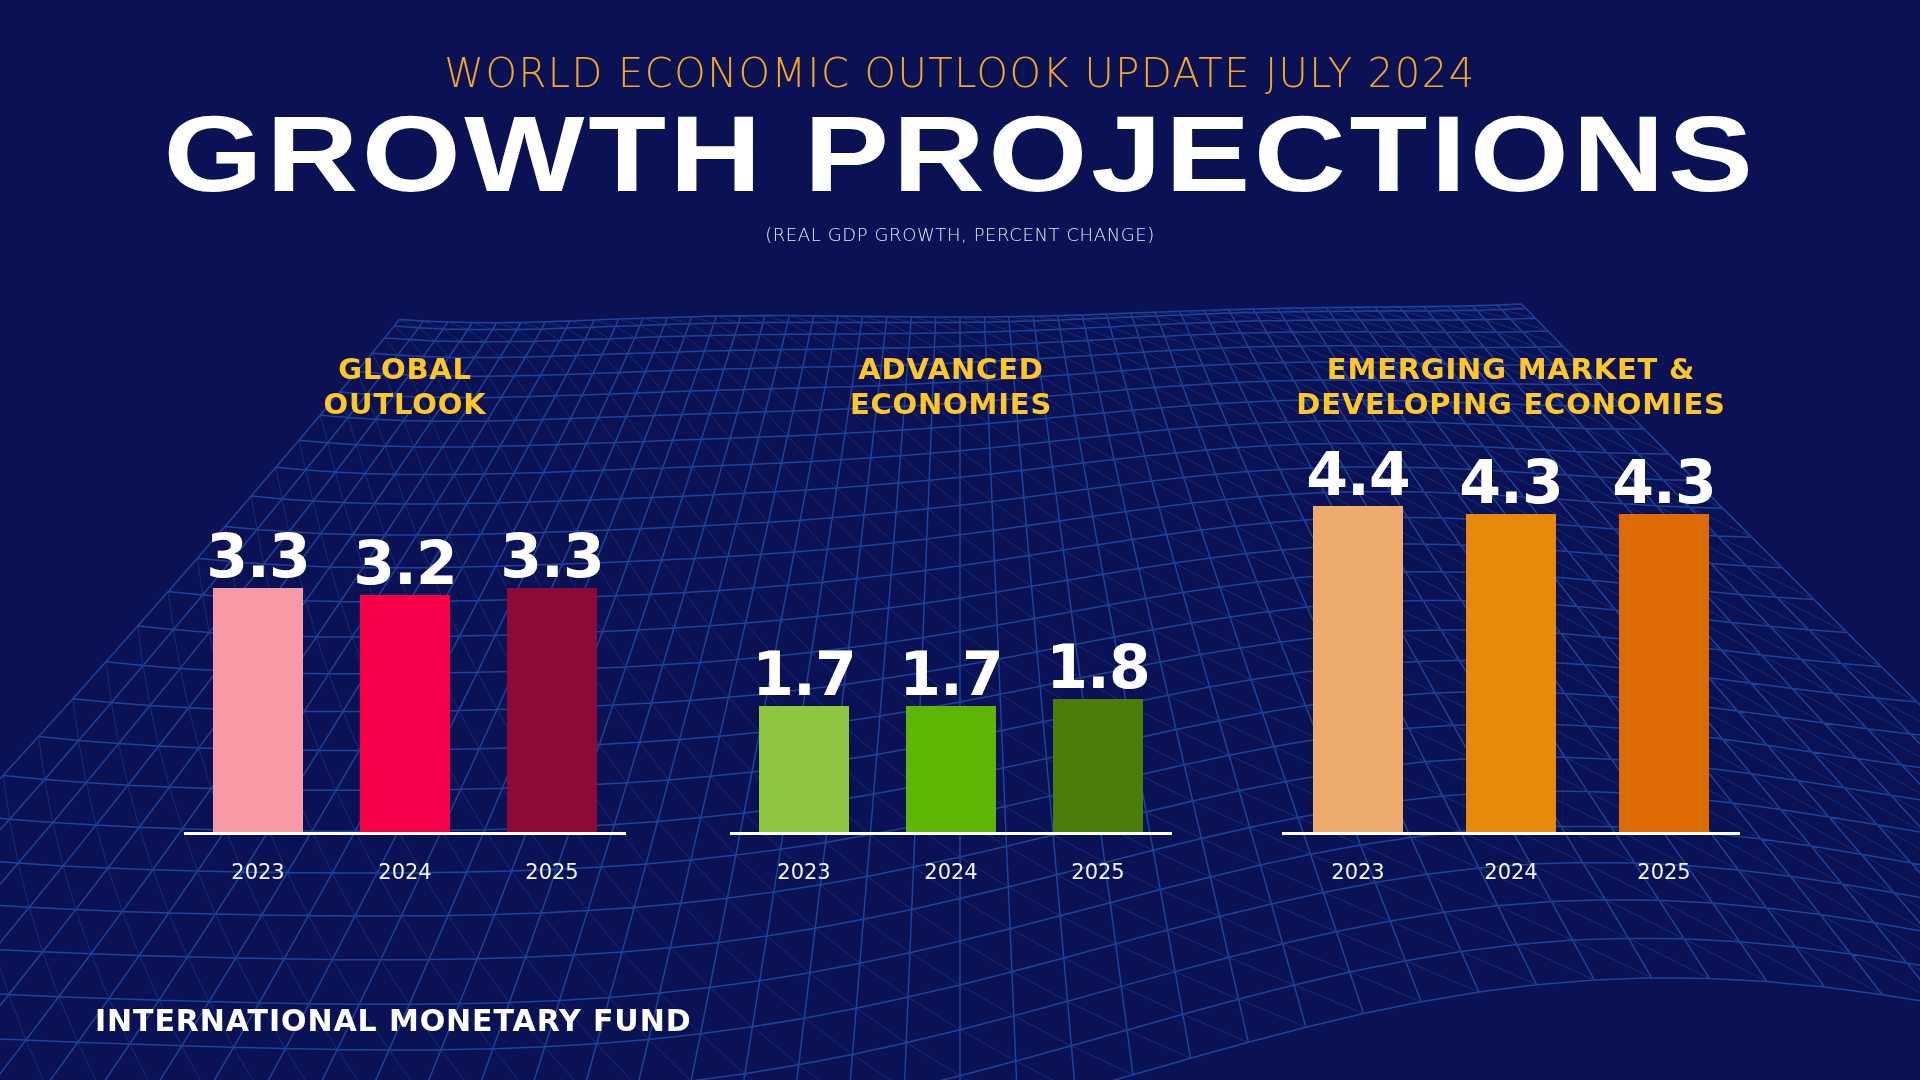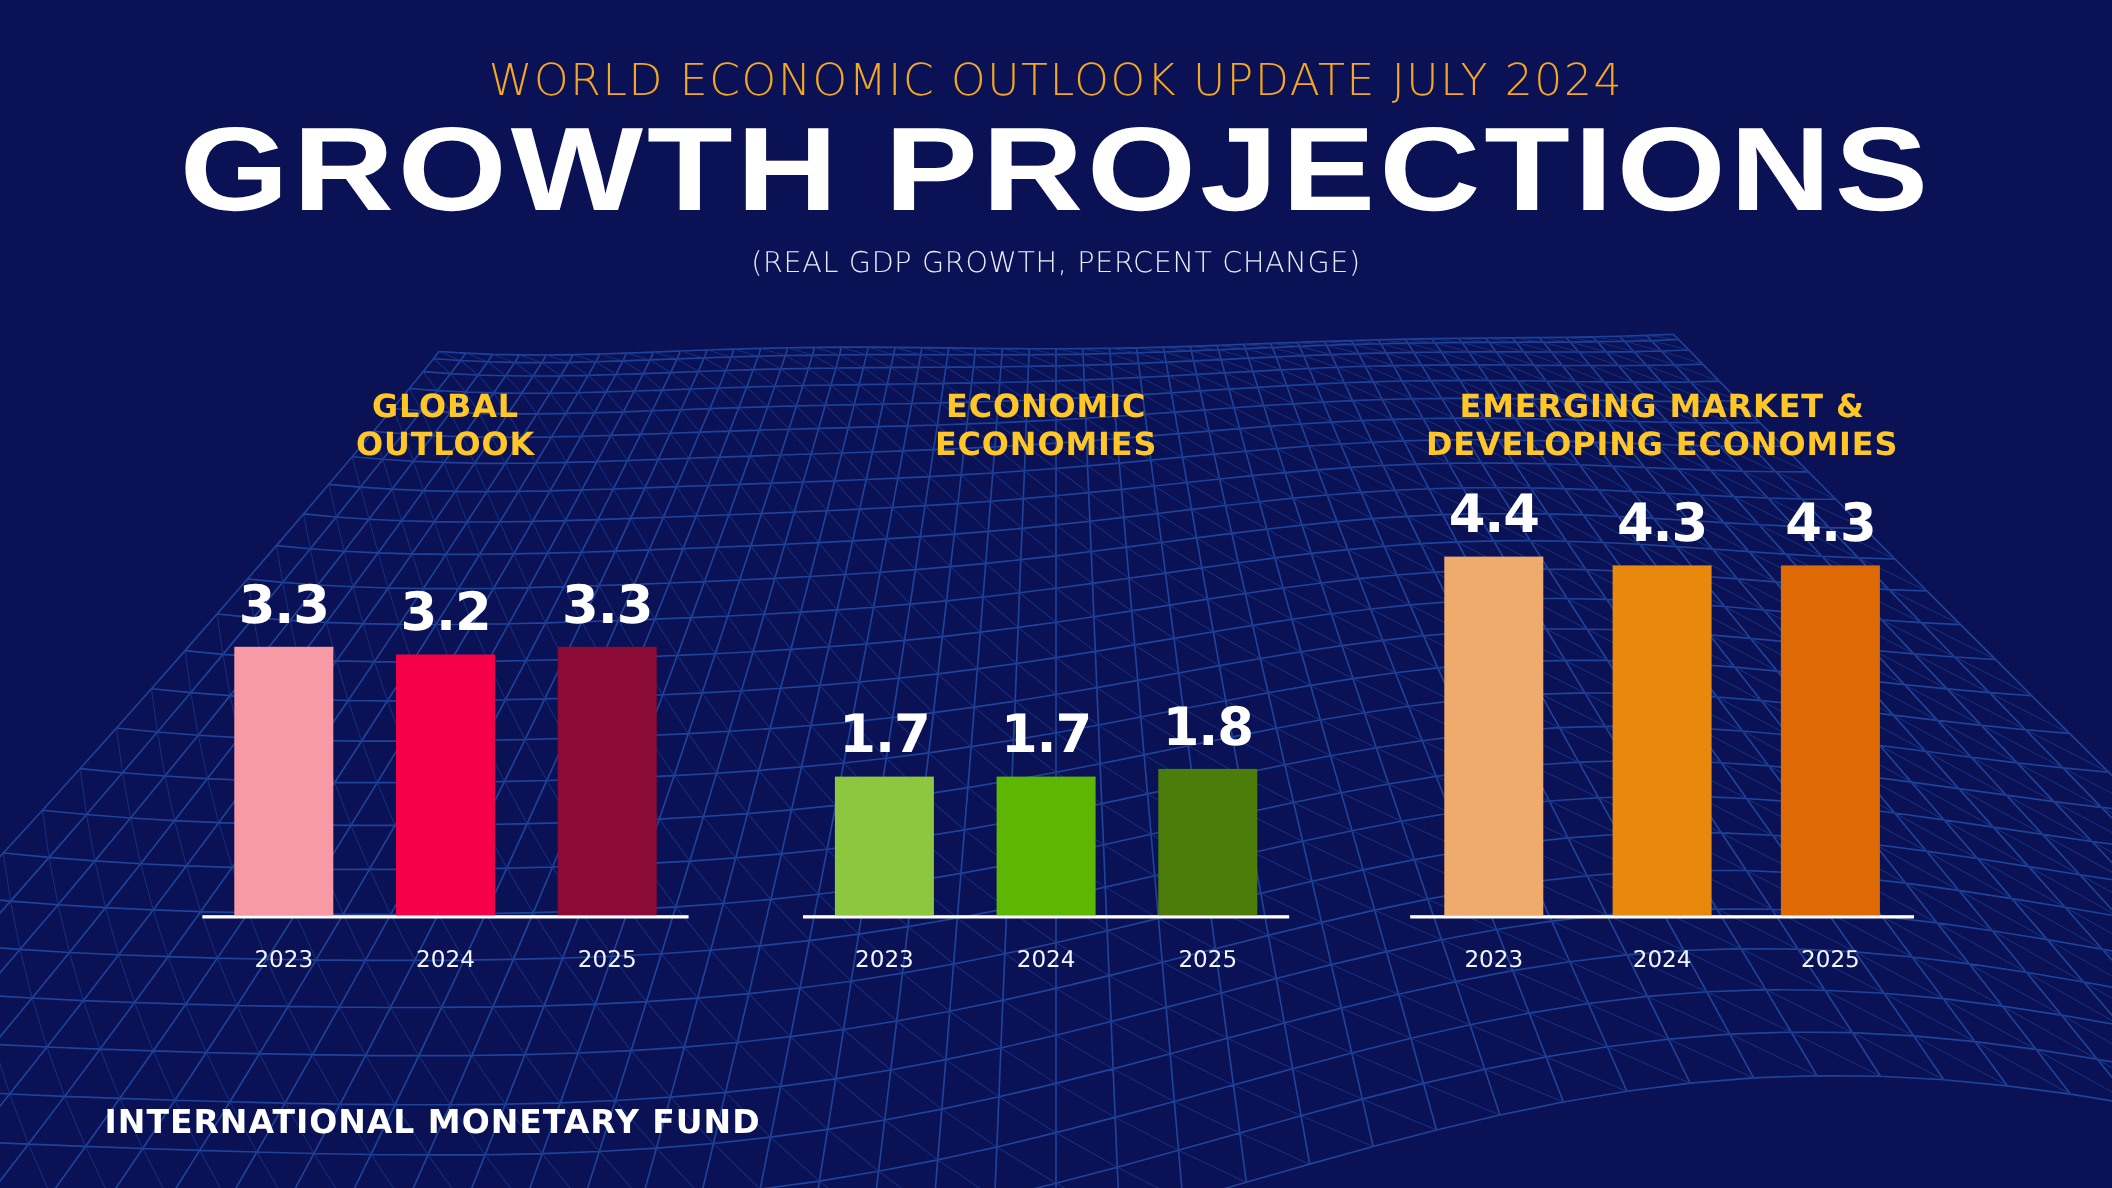--- a/index.html
+++ b/index.html
@@ -37,21 +37,21 @@
     line-height:1.04;
     font-family:"Liberation Sans Narrow","Liberation Sans",sans-serif;
     transform:scaleX(1.18);
     transform-origin:center top;
     white-space:nowrap;
     padding-top:2px;
   }
   #subtitle{
     margin:0;padding-top:14px;
     color:#e8ecf6;
-    font-size:26px;
+    font-size:18px;
     font-weight:300;
     letter-spacing:0.6px;
     font-family:"DejaVu Sans", sans-serif;
     white-space:nowrap;
   }
 
   
   .group{position:absolute;z-index:6;}
   .grp-title{
     position:absolute;
@@ -69,21 +69,21 @@
   .baseline{
     position:absolute;left:0;width:100%;height:3px;background:#ffffff;
   }
   .bar{
     position:absolute;bottom:0;
   }
   .bar-val{
     position:absolute;
     text-align:center;
     color:#ffffff;
-    font-size:48px;
+    font-size:60px;
     font-weight:bold;
     font-family:"DejaVu Sans", sans-serif;
     letter-spacing:-1px;
     line-height:1;
   }
   .bar-year{
     position:absolute;
     text-align:center;
     color:#f2f5fb;
     font-size:21px;
@@ -140,21 +140,21 @@
         <div class="bar-year" style="left: -1px; width: 150px; top: 862px;">2023</div>
         <div class="bar" style="left: 176px; width: 90px; height: 237px; bottom: auto; top: 595px; background: rgb(245, 0, 73);"></div>
         <div class="bar-val" style="left: 154px; width: 134px; top: 533px;">3.2</div>
         <div class="bar-year" style="left: 146px; width: 150px; top: 862px;">2024</div>
         <div class="bar" style="left: 323px; width: 90px; height: 244px; bottom: auto; top: 588px; background: rgb(140, 11, 54);"></div>
         <div class="bar-val" style="left: 301px; width: 134px; top: 526px;">3.3</div>
         <div class="bar-year" style="left: 293px; width: 150px; top: 862px;">2025</div>
       </div>
       <div class="group" style="left: 730px; top: 0px; width: 442px; height: 1080px;">
         <div class="grp-title" style="top: 352px;">
-          <div>ECONOMIC</div>
+          <div>ADVANCED</div>
           <div>ECONOMIES</div>
         </div>
         <div class="baseline" style="top: 832px;"></div>
         <div class="bar" style="left: 29px; width: 90px; height: 126px; bottom: auto; top: 706px; background: rgb(141, 198, 63);"></div>
         <div class="bar-val" style="left: 7px; width: 134px; top: 644px;">1.7</div>
         <div class="bar-year" style="left: -1px; width: 150px; top: 862px;">2023</div>
         <div class="bar" style="left: 176px; width: 90px; height: 126px; bottom: auto; top: 706px; background: rgb(92, 182, 3);"></div>
         <div class="bar-val" style="left: 154px; width: 134px; top: 644px;">1.7</div>
         <div class="bar-year" style="left: 146px; width: 150px; top: 862px;">2024</div>
         <div class="bar" style="left: 323px; width: 90px; height: 133px; bottom: auto; top: 699px; background: rgb(76, 124, 10);"></div>

